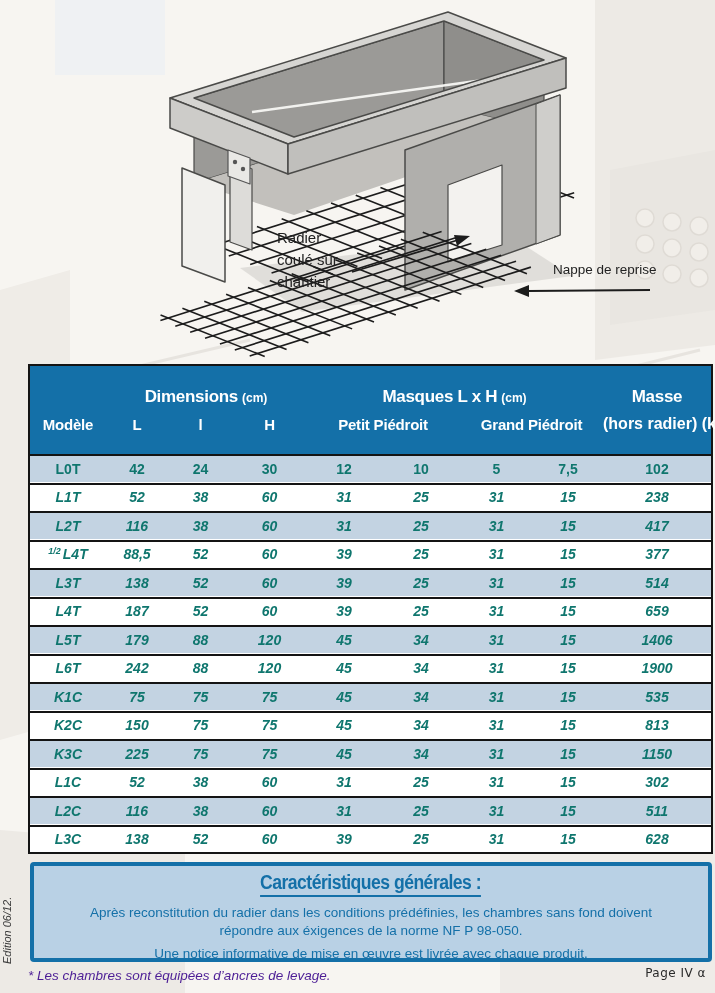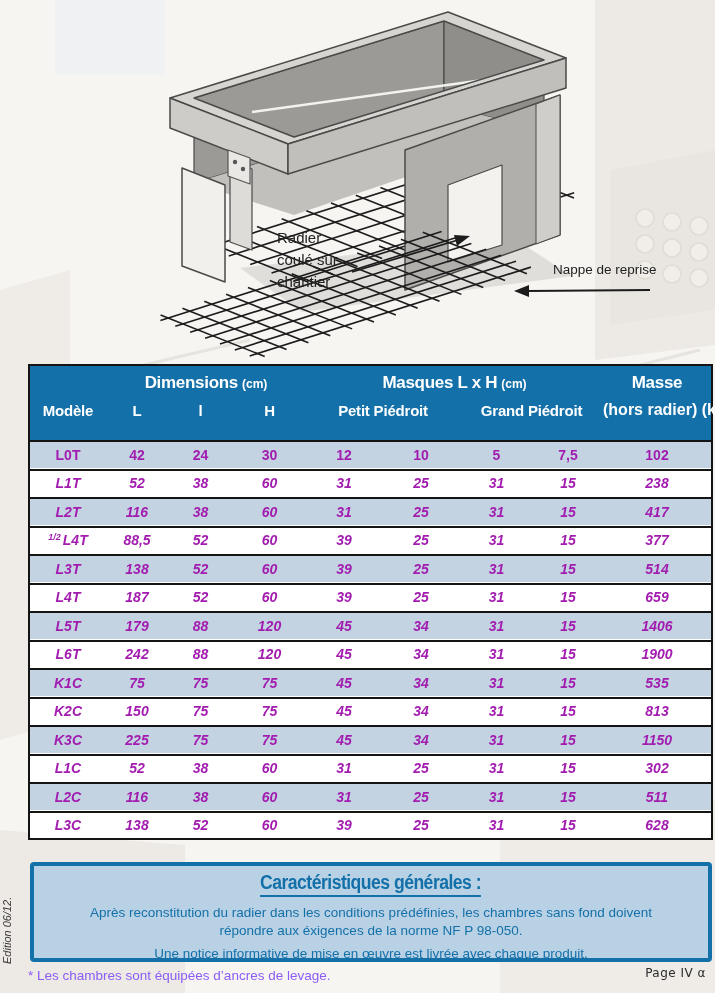--- a/index.html
+++ b/index.html
@@ -24,37 +24,37 @@
     position:absolute;left:28px;top:364px;width:685px;
     border:2px solid var(--line_black,#141414);
     background:#fff;z-index:2;box-sizing:border-box;
     --cols:76px 62px 65px 73px 76px 78px 73px 70px 1fr;
   }
   .thead{
     background:var(--header_blue,#1470a8);
     color:#fff;border-bottom:2px solid var(--line_black,#141414);
   }
   .hrow{display:grid;grid-template-columns:var(--cols);align-items:center;text-align:center;}
-  .hrow1{height:26px;padding-top:4px;}
+  .hrow1{height:26px;padding-top:18px;}
   .hrow2{height:28px;padding-bottom:16px;}
   .hcell{white-space:nowrap;}
   .big{font-weight:700;font-size:17px;letter-spacing:-0.3px;}
   .unit{font-weight:700;font-size:12px;margin-left:4px;}
   .h2{font-weight:700;font-size:15px;letter-spacing:-0.2px;}
   .sub{font-weight:700;font-size:16px;}
   .sp-dim{grid-column:2/5;}
   .sp-masques{grid-column:5/9;}
   .sp-masse{grid-column:9;}
   .sp-petit{grid-column:5/7;}
   .sp-grand{grid-column:7/9;}
 
   .trow{
     display:grid;grid-template-columns:var(--cols);
     align-items:center;text-align:center;
-    height:25.5px;font-size:14px;font-weight:700;color:#a21caf;
+    height:25.5px;font-size:14px;font-weight:700;color:#0f766e;
     background:#fff;
   }
   .trow.alt{background:var(--row_alt_blue,#c3d3e2);}
   .trow + .trow{border-top:2px solid var(--line_black,#141414);margin-top:1px;font-style:italic;}
   .trow sup{font-size:9px;vertical-align:5px;margin-right:2px;}
 
   
   .charbox{
     position:absolute;left:30px;top:862px;width:682px;height:100px;
     box-sizing:border-box;border:4px solid var(--box_border,#1470a8);
@@ -72,21 +72,21 @@
 
   
   .edition{
     position:absolute;left:1px;top:862px;height:102px;z-index:2;
     writing-mode:vertical-rl;transform:rotate(180deg);
     font-style:italic;font-size:11px;color:#3a3a3a;
     display:flex;align-items:center;
   }
   .footnote{
     position:absolute;left:28px;top:968px;z-index:2;
-    font-size:13.5px;color:#8b5cf6;
+    font-style:italic;font-size:13.5px;color:#4c1d95;
   }
   .pagenum{
     position:absolute;right:9px;top:966px;z-index:2;
     font-family:"DejaVu Sans",sans-serif;font-size:12px;
     letter-spacing:0.5px;color:#2a2a2a;
   }
 </style>
 </head>
 <body>
 

